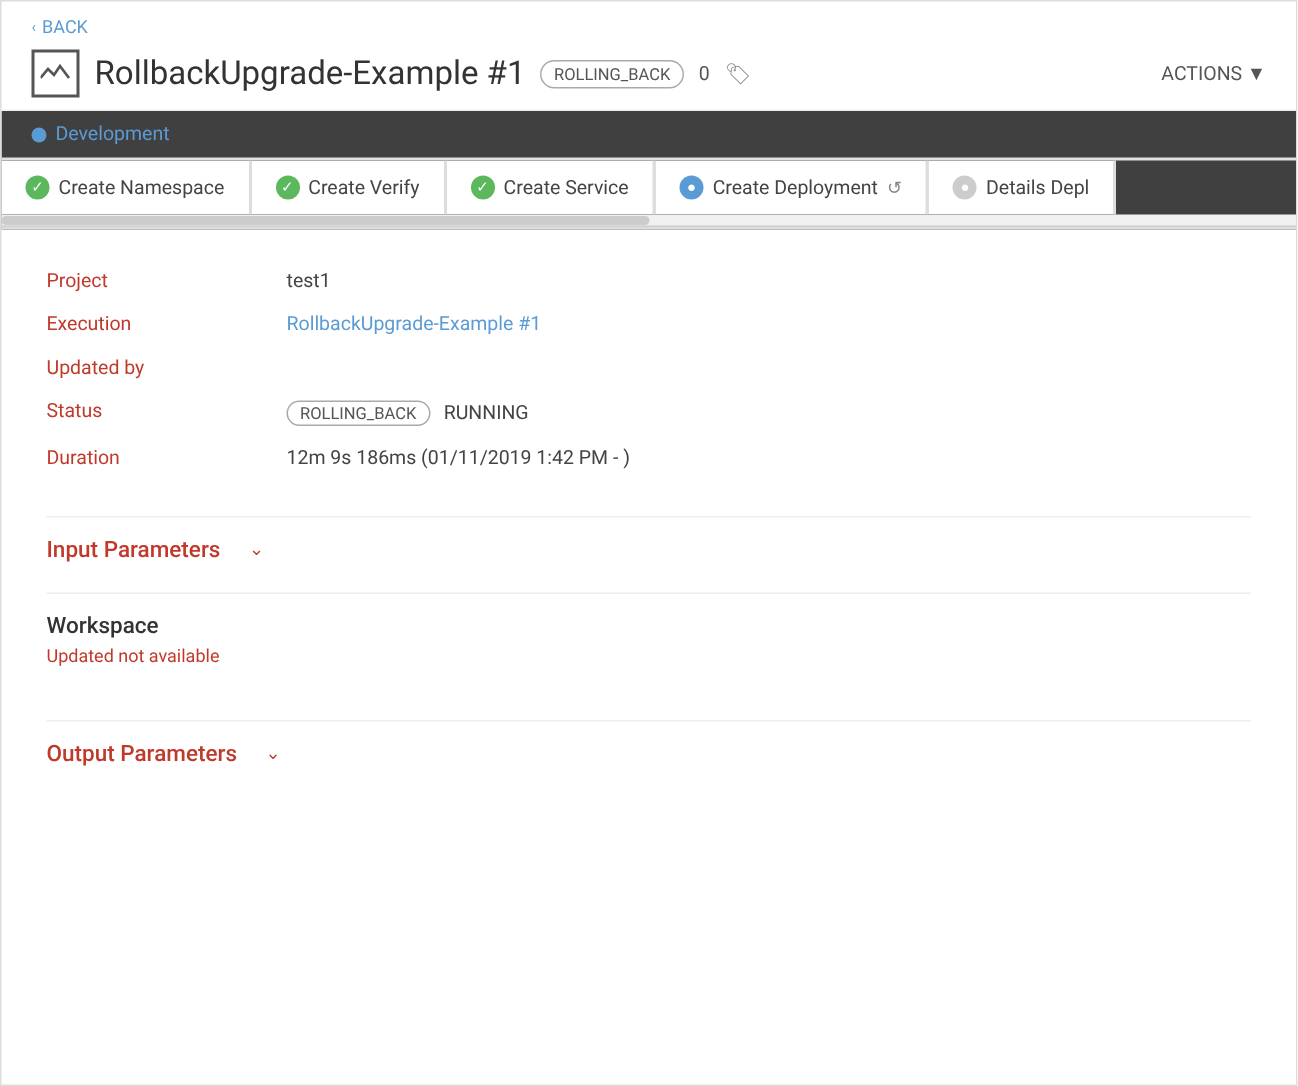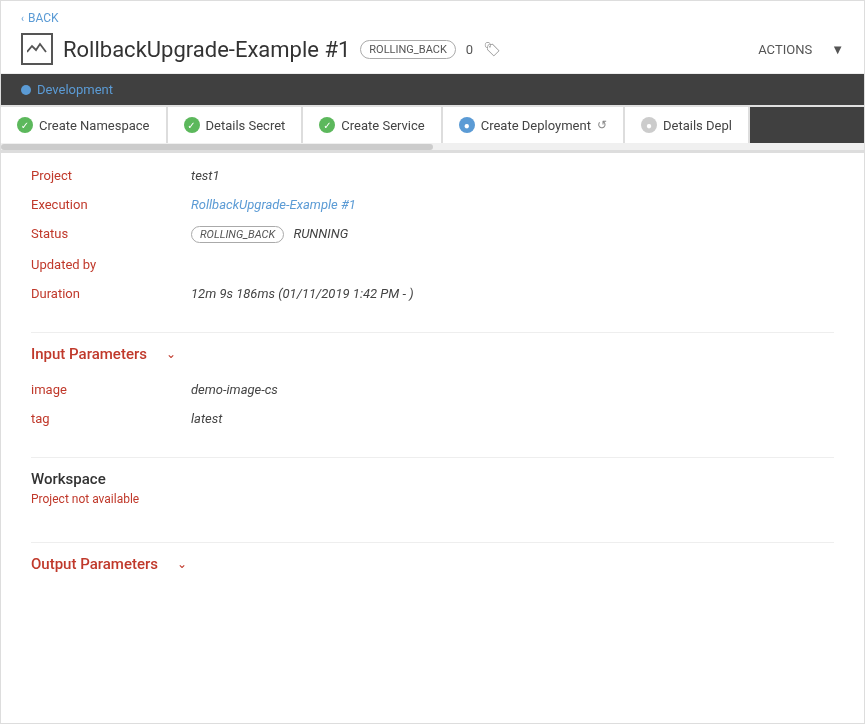--- a/index.html
+++ b/index.html
@@ -69,21 +69,21 @@
       color: #888;
       font-size: 14px;
     }
     .actions-btn {
       margin-left: auto;
       color: #555;
       font-size: 13px;
       cursor: pointer;
       display: flex;
       align-items: center;
-      gap: 19px;
+      gap: 3px;
       justify-content: center;
     }
     
     .pipeline-section {
       background: #404040;
       border-bottom: 2px solid #ddd;
     }
     .env-tab {
       padding: 8px 20px;
       border-bottom: 1px solid #e0e0e0;
@@ -170,40 +170,39 @@
       position: absolute;
       left: 0;
       top: 1px;
       width: 50%;
       height: 6px;
       background: #ccc;
       border-radius: 3px;
     }
     
     .content {
-      padding: 8px 30px;
+      padding: 20px 30px;
     }
     .info-table {
       width: 100%;
       border-collapse: collapse;
       margin-bottom: 24px;
     }
     .info-table tr td {
       padding: 7px 0;
       vertical-align: top;
     }
     .info-table tr td:first-child {
       width: 160px;
       color: #c0392b;
       font-size: 13px;
     }
     .info-table tr td:last-child {
       color: #444;
       font-size: 13px;
-      font-style: italic;
     }
     .execution-link {
       color: #5b9bd5;
       cursor: pointer;
     }
     .status-inline-badge {
       display: inline-block;
       border: 1px solid #aaa;
       border-radius: 10px;
       padding: 1px 8px;
@@ -290,21 +289,21 @@
     </div>
     <div class="steps-row">
 
       <div class="step">
         <div class="step-icon-success">✓</div>
         <span class="step-label">Create Namespace</span>
       </div>
 
       <div class="step">
         <div class="step-icon-success">✓</div>
-        <span class="step-label">Details Secret</span>
+        <span class="step-label">Create Verify</span>
       </div>
 
       <div class="step">
         <div class="step-icon-success">✓</div>
         <span class="step-label">Create Service</span>
       </div>
 
       <div class="step active">
         <div class="step-icon-inprogress">●</div>
         <span class="step-label">Create Deployment</span>
@@ -327,65 +326,53 @@
       <tbody>
         <tr>
           <td>Project</td>
           <td>test1</td>
         </tr>
         <tr>
           <td>Execution</td>
           <td>
             <span class="execution-link">RollbackUpgrade-Example #1</span>
           </td>
+        </tr>
+        <tr>
+          <td>Updated by</td>
+          <td></td>
         </tr>
         <tr>
           <td>Status</td>
           <td>
             <span class="status-inline-badge">ROLLING_BACK</span>
             <span class="status-running">RUNNING</span>
           </td>
         </tr>
         <tr>
-          <td>Updated by</td>
-          <td></td>
-        </tr>
-        <tr>
           <td>Duration</td>
           <td>12m 9s 186ms (01/11/2019 1:42 PM - )</td>
         </tr>
       </tbody>
     </table>
 
     <hr class="divider">
 
     <div class="section-block">
       <div class="section-heading">
         <span>Input Parameters</span>
         <span class="chevron-down">⌄</span>
       </div>
-      <table class="info-table">
-        <tbody>
-          <tr>
-            <td>image</td>
-            <td>demo-image-cs</td>
-          </tr>
-          <tr>
-            <td>tag</td>
-            <td>latest</td>
-          </tr>
-        </tbody>
-      </table>
     </div>
 
     <hr class="divider">
 
     <div class="workspace-section">
       <div class="workspace-title">Workspace</div>
-      <div class="workspace-subtitle">Project not available</div>
+      <div class="workspace-subtitle">Updated not available</div>
     </div>
 
     <hr class="divider">
 
     <div class="section-block">
       <div class="section-heading">
         <span>Output Parameters</span>
         <span class="chevron-down">⌄</span>
       </div>
     </div>

